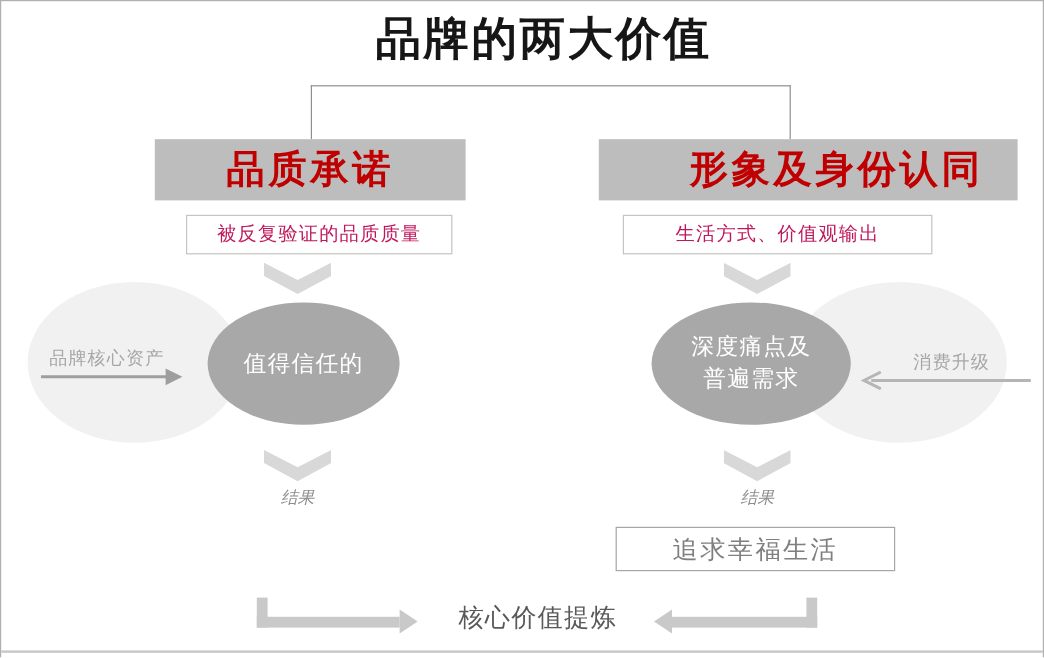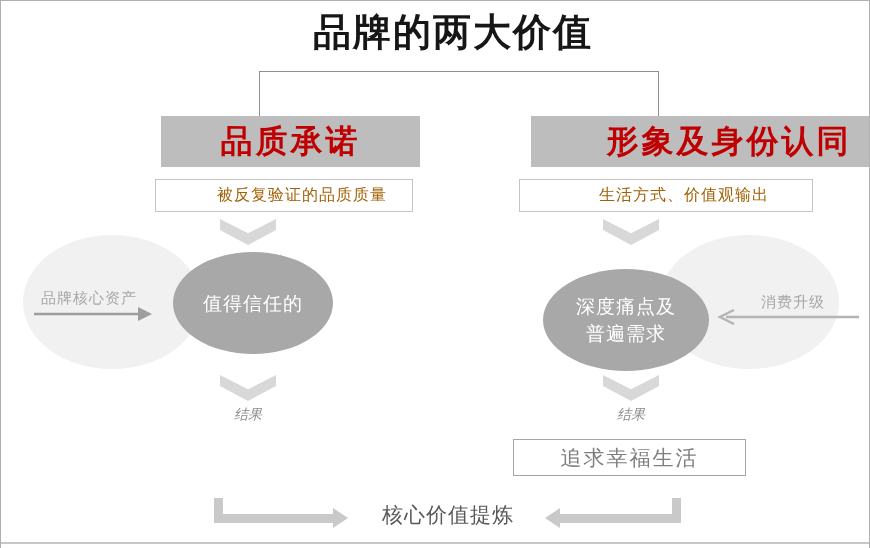--- a/index.html
+++ b/index.html
@@ -7,42 +7,42 @@
          border:1px solid #b0b0b0;border-bottom:none;box-sizing:border-box;}
   .abs{position:absolute;}
 
   .title{left:0;top:6px;width:100%;box-sizing:border-box;padding-left:36px;text-align:center;
          font-size:38px;font-weight:700;letter-spacing:2px;color:#161616;}
 
   .bracket{left:258px;top:70px;width:400px;height:45px;box-sizing:border-box;
            border-top:1.5px solid #8f8f8f;border-left:1.5px solid #8f8f8f;border-right:1.5px solid #8f8f8f;}
 
   .header-box{display:flex;align-items:center;justify-content:center;
-              font-size:32px;font-weight:700;letter-spacing:3px;margin-left:32px;}
+              font-size:32px;font-weight:700;letter-spacing:3px;}
   .header-left{left:128px;top:115px;width:259px;height:51px;}
   .header-right{left:498px;top:115px;width:302px;height:51px;padding-left:47px;}
 
   .sub-box{background:#fff;border:1px solid #c4c4c4;display:flex;align-items:center;justify-content:center;
-           font-size:16px;color:#a16207;letter-spacing:1px;padding-left:36px;}
+           font-size:16px;color:#be185d;letter-spacing:1px;}
   .sub-left{left:154px;top:178px;width:220px;height:31px;}
   .sub-right{left:518px;top:178px;width:256px;height:31px;}
 
   .chevron{width:56px;height:26px;background:#d8d8d8;
            clip-path:polygon(0 0,50% 55%,100% 0,100% 42%,50% 100%,0 42%);}
   .c1-left{left:219px;top:218px;} .c1-right{left:602px;top:218px;}
   .c2-left{left:219px;top:374px;} .c2-right{left:602px;top:374px;}
 
   .light-ellipse{border-radius:50%;z-index:0;}
   .light-left{left:22px;top:234px;width:178px;height:134px;}
   .light-right{left:658px;top:234px;width:180px;height:134px;}
 
   .dark-ellipse{border-radius:50%;color:#fff;display:flex;flex-direction:column;align-items:center;
                 justify-content:center;font-size:19px;line-height:27px;letter-spacing:1px;z-index:2;}
   .dark-left{left:172px;top:251px;width:160px;height:102px;}
-  .dark-right{left:542px;top:268px;width:166px;height:102px;justify-content:center;}
+  .dark-right{left:542px;top:251px;width:166px;height:102px;justify-content:center;}
 
   .side-label{color:#a6a6a6;font-size:15px;letter-spacing:1px;z-index:1;}
   .side-left-label{left:40px;top:288px;}
   .side-right-label{left:760px;top:292px;}
   .side-arrow{z-index:1;}
   .arrow-left-svg{left:33px;top:305px;}
   .arrow-right-svg{left:715px;top:308px;}
 
   .result-label{color:#8c8c8c;font-size:14px;width:56px;text-align:center;font-style:italic;}
   .rl-left{left:219px;top:405px;} .rl-right{left:602px;top:405px;}

